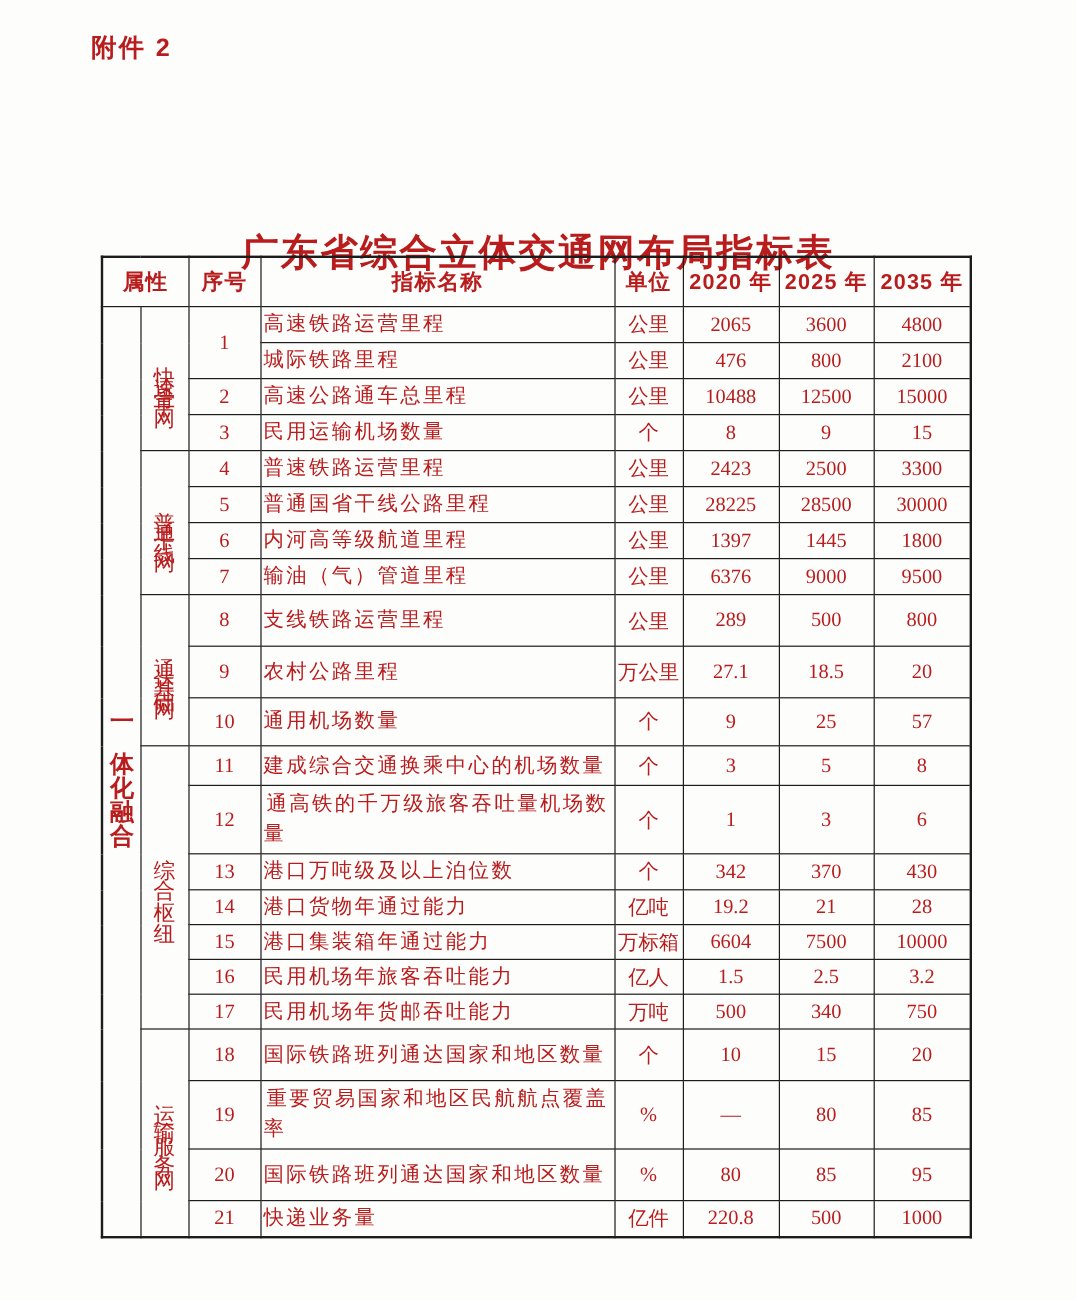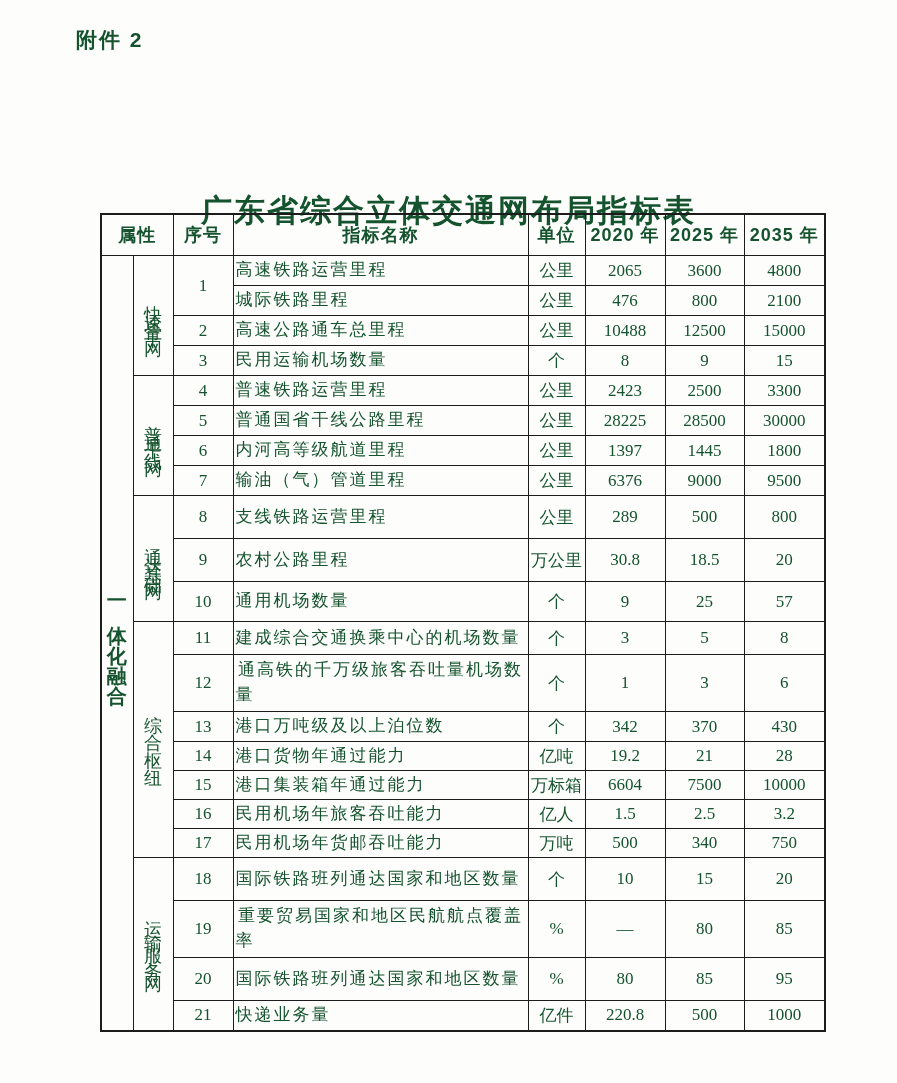--- a/index.html
+++ b/index.html
@@ -2,21 +2,21 @@
 <html><head>
 <meta charset="utf-8">
 <style>
   html,body { margin:0; padding:0; }
   .page {
     position: relative;
     width: 897px;
     height: 1083px;
     background: #fdfdfc;
     font-family: "Liberation Serif", "DejaVu Serif", serif;
-    color: #14532d;
+    color: #b91c1c;
     overflow: hidden;
   }
   .attachment {
     position: absolute;
     left: 76px;
     top: 26px;
     font-size: 21px;
     font-weight: bold;
     letter-spacing: 2px;
     font-family: "Liberation Sans", sans-serif;
@@ -28,21 +28,21 @@
     width: 100%;
     text-align: center;
     font-size: 31px;
     font-weight: bold;
     letter-spacing: 2px;
     font-family: "Liberation Sans", sans-serif;
     margin-top: 46px;
   }
   table.indicators {
     position: absolute;
-    left: 100px;
+    left: 84px;
     top: 213px;
     width: 724px;
     border-collapse: collapse;
     table-layout: fixed;
     border: 2px solid #1c1c1c;
   }
   table.indicators th, table.indicators td {
     border: 1px solid #1c1c1c;
     padding: 1px 2px;
     font-size: 17px;
@@ -193,21 +193,21 @@
         <td class="name">支线铁路运营里程</td>
         <td class="unit">公里</td>
         <td>289</td>
         <td>500</td>
         <td>800</td>
       </tr>
       <tr class="h43">
         <td>9</td>
         <td class="name">农村公路里程</td>
         <td class="unit">万公里</td>
-        <td>30.8</td>
+        <td>27.1</td>
         <td>18.5</td>
         <td>20</td>
       </tr>
       <tr class="h40">
         <td>10</td>
         <td class="name">通用机场数量</td>
         <td class="unit">个</td>
         <td>9</td>
         <td>25</td>
         <td>57</td>

